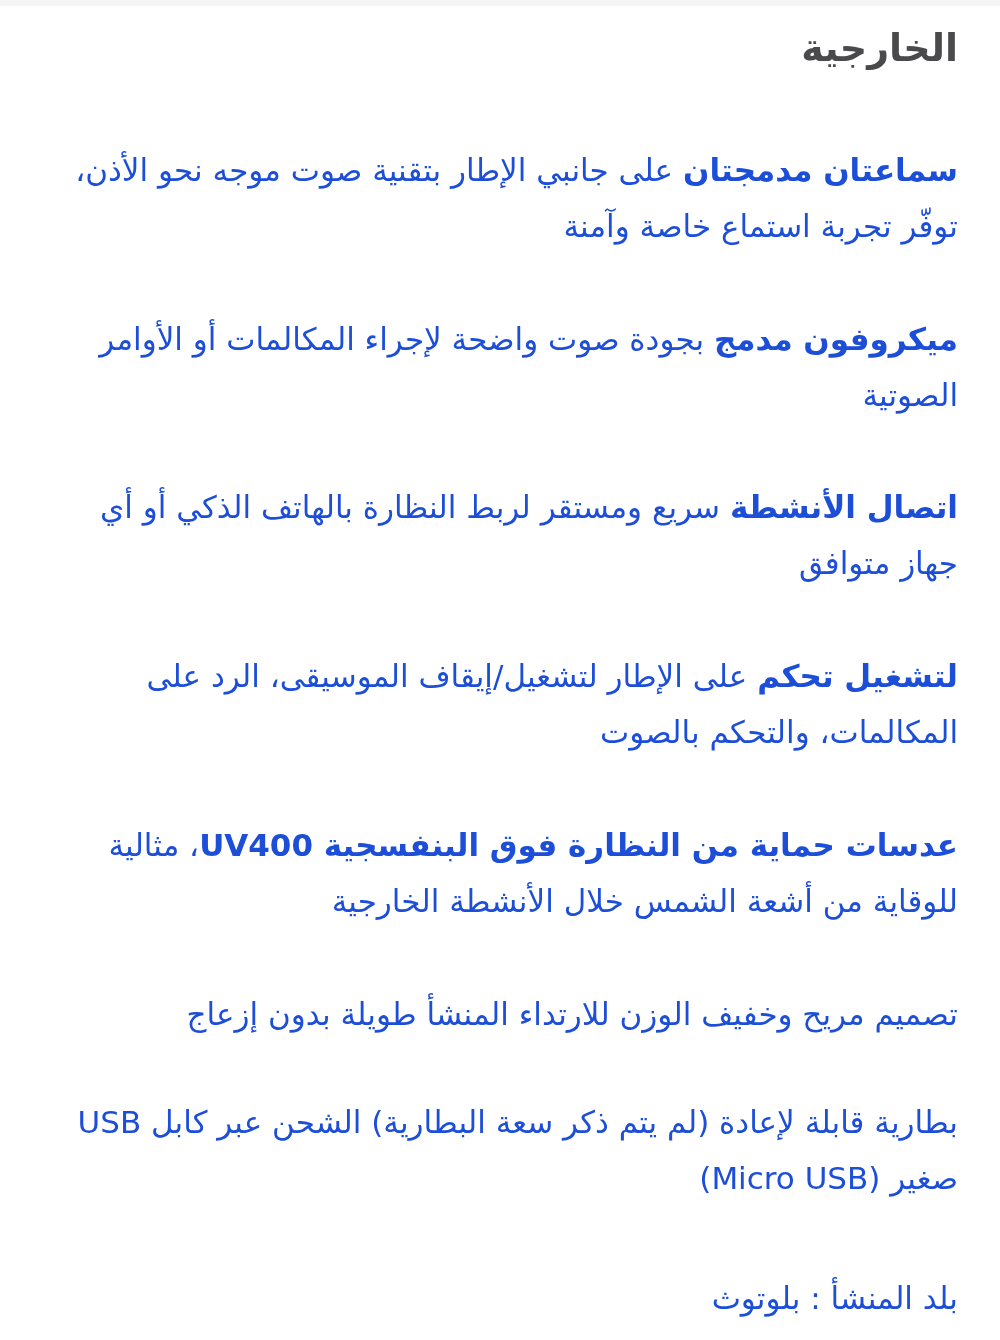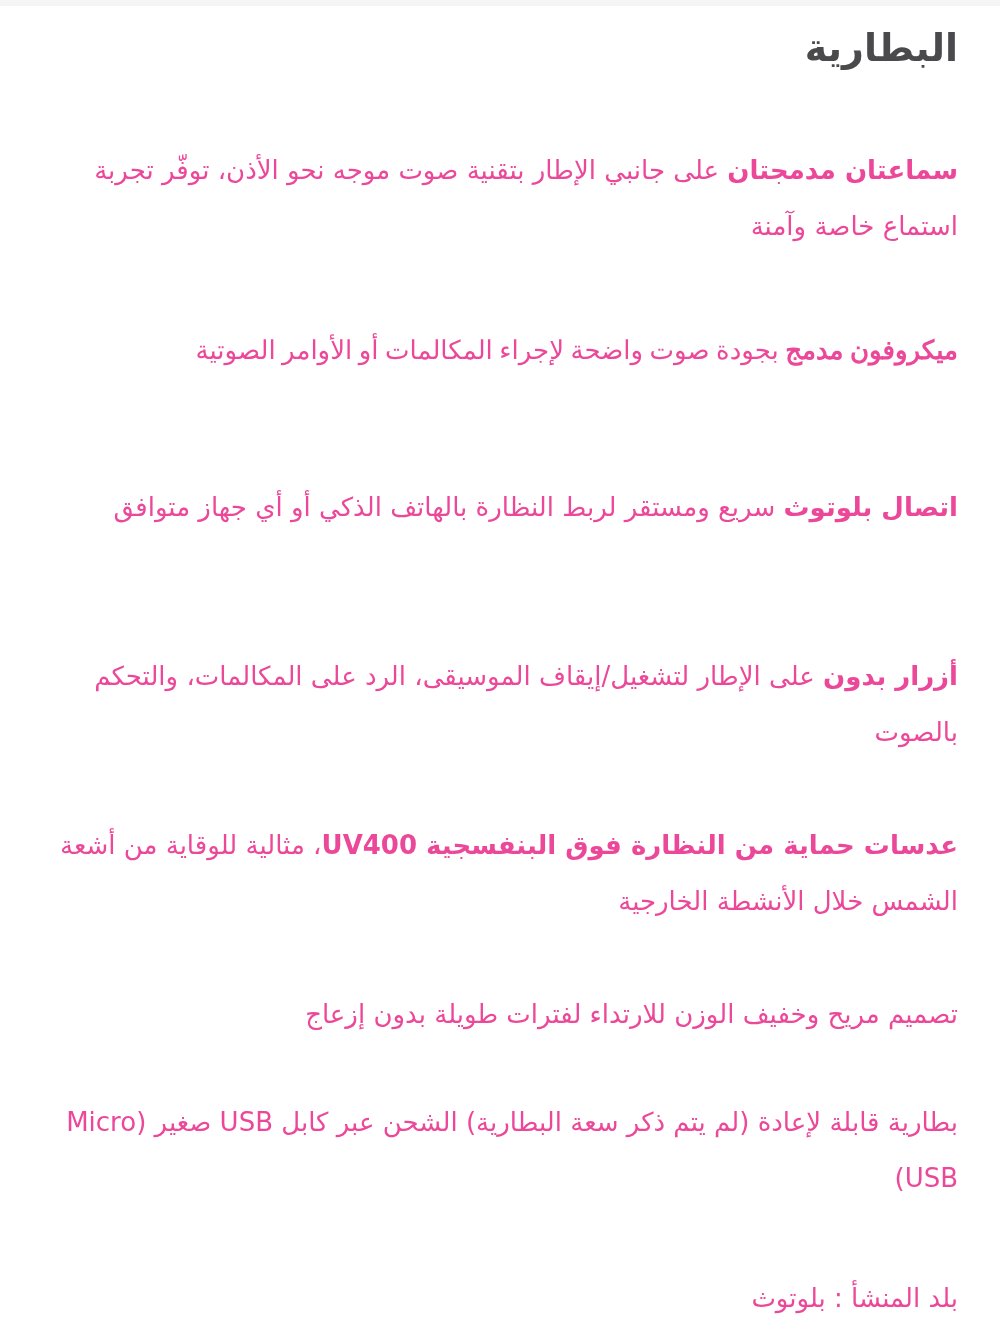--- a/index.html
+++ b/index.html
@@ -40,63 +40,63 @@
       right: 42px;
       width: 918px;
       list-style: none;
       margin: 0;
       padding: 0;
     }
     .feature {
       position: absolute;
       right: 0;
       width: 918px;
-      font-size: 26px;
+      font-size: 31px;
       line-height: 56px;
       text-align: right;
-      color: #ec4899;
+      color: #1d4ed8;
     }
     .feature b {
       font-weight: bold;
     }
     .f1 { top: 136px; }
-    .f2 { top: 317px; font-family: Liberation Serif, serif; }
+    .f2 { top: 305px; }
     .f3 { top: 473px; }
     .f4 { top: 642px; }
     .f5 { top: 811px; }
     .f6 { top: 980px; }
     .f7 { top: 1088px; }
     .f8 { top: 1264px; }
   </style>
 </head>
 <body>
 
 <div class="topbar"></div>
 
 <div class="content">
-  <h1 class="title">البطارية</h1>
+  <h1 class="title">الخارجية</h1>
 
   <ul class="features">
     <li class="feature f1">
       <b>سماعتان مدمجتان</b><span> على جانبي الإطار بتقنية صوت موجه نحو الأذن، توفّر تجربة استماع خاصة وآمنة</span>
     </li>
     <li class="feature f2">
       <b>ميكروفون مدمج</b><span> بجودة صوت واضحة لإجراء المكالمات أو الأوامر الصوتية</span>
     </li>
     <li class="feature f3">
-      <b>اتصال بلوتوث</b><span> سريع ومستقر لربط النظارة بالهاتف الذكي أو أي جهاز متوافق</span>
+      <b>اتصال الأنشطة</b><span> سريع ومستقر لربط النظارة بالهاتف الذكي أو أي جهاز متوافق</span>
     </li>
     <li class="feature f4">
-      <b>أزرار بدون</b><span> على الإطار لتشغيل/إيقاف الموسيقى، الرد على المكالمات، والتحكم بالصوت</span>
+      <b>لتشغيل تحكم</b><span> على الإطار لتشغيل/إيقاف الموسيقى، الرد على المكالمات، والتحكم بالصوت</span>
     </li>
     <li class="feature f5">
       <b>عدسات حماية من النظارة فوق البنفسجية UV400</b><span>، مثالية للوقاية من أشعة الشمس خلال الأنشطة الخارجية</span>
     </li>
     <li class="feature f6">
-      <span>تصميم مريح وخفيف الوزن للارتداء لفترات طويلة بدون إزعاج</span>
+      <span>تصميم مريح وخفيف الوزن للارتداء المنشأ طويلة بدون إزعاج</span>
     </li>
     <li class="feature f7">
       <span>بطارية قابلة لإعادة (لم يتم ذكر سعة البطارية) الشحن عبر كابل USB صغير (Micro USB)</span>
     </li>
     <li class="feature f8">
       <span>بلد المنشأ : بلوتوث</span>
     </li>
   </ul>
 </div>
 

